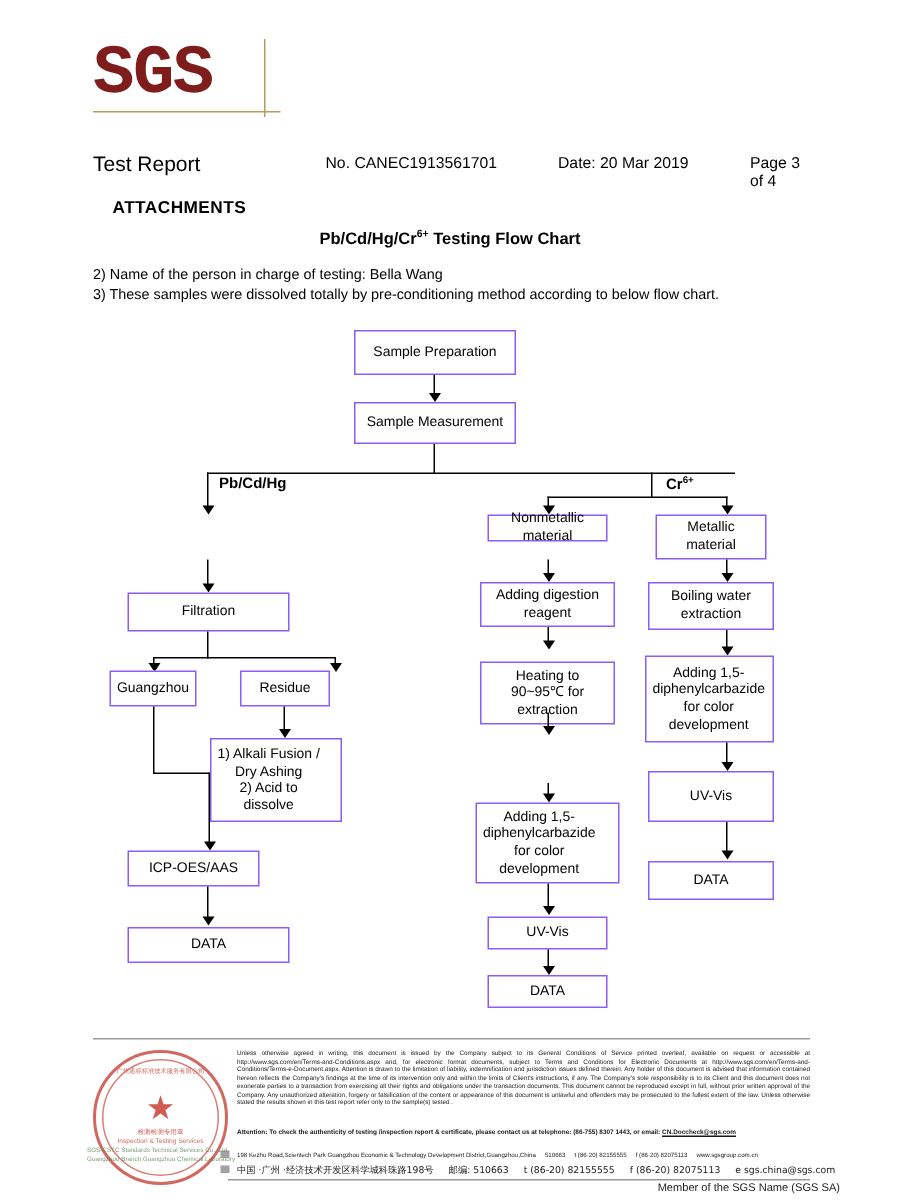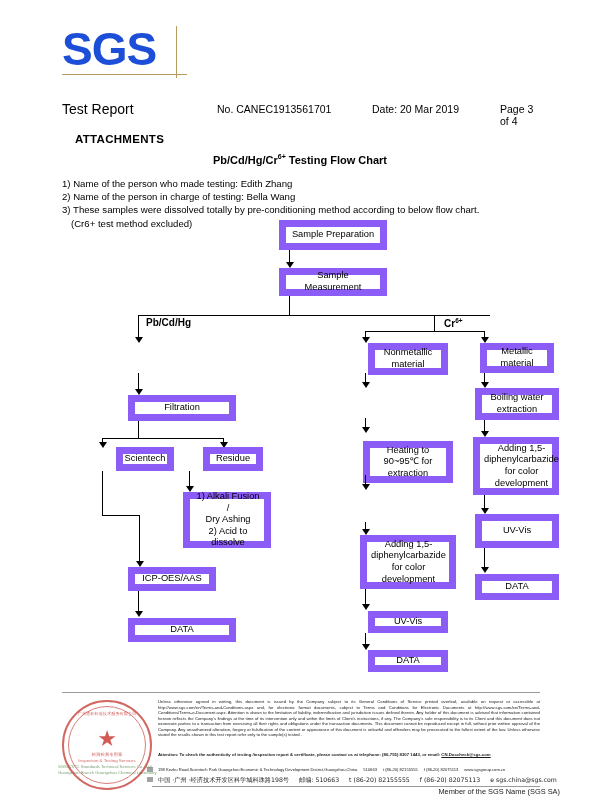--- a/index.html
+++ b/index.html
@@ -10,22 +10,22 @@
     color:#000;
     position:relative;
     overflow:hidden;
   }
   .page{position:absolute;inset:0;}
 
   
   .sgs-logo{
     position:absolute;left:62px;top:26px;
     font-size:46px;font-weight:bold;letter-spacing:-1px;
-    color:#1d4ed8;
-    font-family:Liberation Sans, sans-serif;
+    color:#7f1d1d;
+    font-family:Liberation Mono, monospace;
     line-height:1;
   }
   .logo-vbar{
     position:absolute;left:176px;top:26px;width:1px;height:52px;
     background:#b79a5e;
   }
   .logo-hbar{
     position:absolute;left:62px;top:74px;width:125px;height:1px;
     background:#b79a5e;
   }
@@ -42,31 +42,30 @@
   .chart-title sup{font-size:7px;vertical-align:super;}
 
   .notes{position:absolute;left:62px;top:177px;font-size:9.6px;line-height:13.2px;}
   .notes div{white-space:nowrap;}
   .notes .ind{padding-left:9px;}
 
   
   .chart{position:absolute;left:0;top:0;width:600px;height:690px;}
   .node{
     position:absolute;
-    border:7px solid #8b5cf6;
+    border:1px solid #8b5cf6;
     background:#fff;
     box-sizing:border-box;
     font-size:9.3px;
     line-height:11.6px;
     display:flex;
     align-items:center;
     justify-content:center;
     text-align:center;
     padding:1px 2px;
-    margin-left:43px;
   }
   .node.left-al{justify-content:flex-start;text-align:center;padding-left:4px;}
   .branch-label{position:absolute;font-size:10px;font-weight:bold;}
   .branch-label sup{font-size:6.5px;vertical-align:super;}
   .ln{position:absolute;background:#000;}
   .vln{width:1.4px;}
   .hln{height:1.4px;}
   .arrow{
     position:absolute;width:0;height:0;
     border-left:4px solid transparent;
@@ -148,24 +147,22 @@
     <div class="hdr-page">Page 3 of 4</div>
   </div>
 
   <div class="attachments">ATTACHMENTS</div>
 
   <div class="chart-title">
     <span>Pb/Cd/Hg/Cr</span><sup>6+</sup><span> Testing Flow Chart</span>
   </div>
 
   <div class="notes">
-    <div>1) Name of the person who made testing: Edith Zhang</div>
     <div>2) Name of the person in charge of testing: Bella Wang</div>
     <div>3) These samples were dissolved totally by pre-conditioning method according to below flow chart.</div>
-    <div class="ind">(Cr6+ test method excluded)</div>
   </div>
 
   <div class="chart">
 
     <div class="node" style="left:236px;top:220px;width:108px;height:30px;">Sample Preparation</div>
     <div class="ln vln" style="left:289px;top:250px;height:14px;"></div>
     <div class="arrow" style="left:286px;top:262px;"></div>
 
     <div class="node" style="left:236px;top:268px;width:108px;height:28px;">Sample Measurement</div>
 
@@ -192,46 +189,48 @@
 
     <div class="node" style="left:85px;top:395px;width:108px;height:26px;">Filtration</div>
 
     <div class="ln vln" style="left:138px;top:421px;height:18px;"></div>
     <div class="ln hln" style="left:102px;top:438px;width:122px;"></div>
     <div class="ln vln" style="left:102px;top:438px;height:6px;"></div>
     <div class="arrow" style="left:99px;top:442px;"></div>
     <div class="ln vln" style="left:223px;top:438px;height:6px;"></div>
     <div class="arrow" style="left:220px;top:442px;"></div>
 
-    <div class="node" style="left:73px;top:447px;width:58px;height:24px;">Scientech</div>
+    <div class="node" style="left:73px;top:447px;width:58px;height:24px;">Guangzhou</div>
     <div class="node" style="left:160px;top:447px;width:60px;height:24px;">Residue</div>
 
     <div class="ln vln" style="left:189px;top:471px;height:17px;"></div>
     <div class="arrow" style="left:186px;top:486px;"></div>
 
     <div class="node left-al" style="left:140px;top:492px;width:88px;height:56px;white-space:pre-line;line-height:11.4px;">1) Alkali Fusion /
      Dry Ashing
 2) Acid to
      dissolve</div>
 
     <div class="ln vln" style="left:102px;top:471px;height:45px;"></div>
     <div class="ln hln" style="left:102px;top:515px;width:38px;"></div>
     <div class="ln vln" style="left:139px;top:515px;height:48px;"></div>
     <div class="arrow" style="left:136px;top:561px;"></div>
 
     <div class="node" style="left:85px;top:567px;width:88px;height:24px;">ICP-OES/AAS</div>
     <div class="ln vln" style="left:138px;top:591px;height:22px;"></div>
     <div class="arrow" style="left:135px;top:611px;"></div>
     <div class="node" style="left:85px;top:618px;width:108px;height:24px;">DATA</div>
 
-    <div class="node" style="left:325px;top:343px;width:80px;height:32px;white-space:pre-line;">Nonmetallic
+    <div class="node" style="left:325px;top:343px;width:80px;height:18px;white-space:pre-line;">Nonmetallic
 material</div>
     <div class="ln vln" style="left:365px;top:373px;height:12px;"></div>
     <div class="arrow" style="left:362px;top:382px;"></div>
 
+    <div class="node" style="left:320px;top:388px;width:90px;height:30px;white-space:pre-line;">Adding digestion
+reagent</div>
     <div class="ln vln" style="left:365px;top:418px;height:12px;"></div>
     <div class="arrow" style="left:362px;top:427px;"></div>
 
     <div class="node" style="left:320px;top:441px;width:90px;height:42px;white-space:pre-line;">Heating to
 90~95℃ for
 extraction</div>
     <div class="ln vln" style="left:365px;top:475px;height:12px;"></div>
     <div class="arrow" style="left:362px;top:484px;"></div>
 
     <div class="ln vln" style="left:365px;top:522px;height:10px;"></div>

